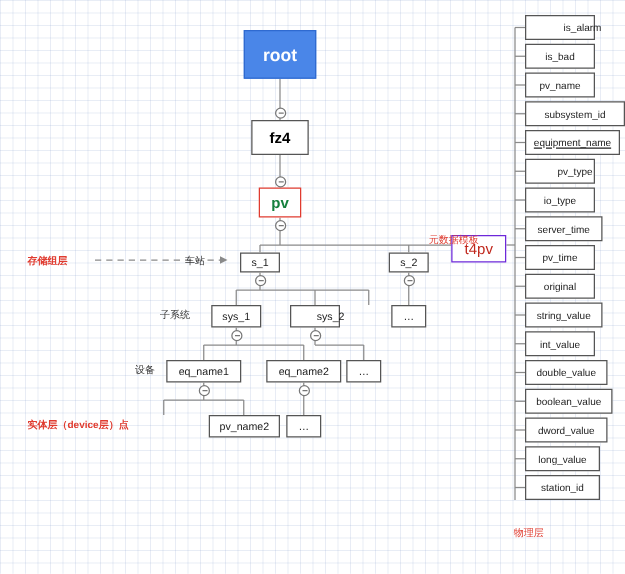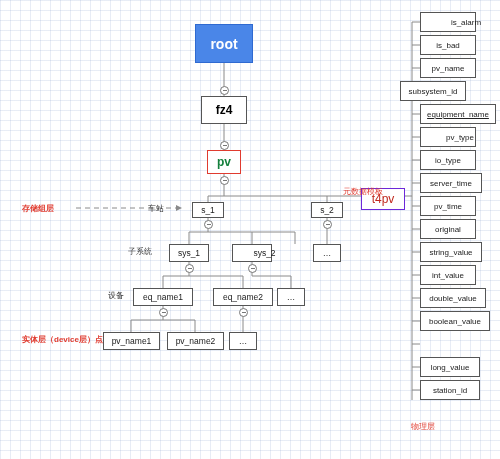--- a/index.html
+++ b/index.html
@@ -154,38 +154,38 @@
   <div class="minus" style="left:185px;top:264px;"></div>
   <div class="minus" style="left:248px;top:264px;"></div>
 
   <div class="node small" style="left:133px;top:288px;width:60px;height:18px;">eq_name1</div>
   <div class="node small" style="left:213px;top:288px;width:60px;height:18px;">eq_name2</div>
   <div class="node small" style="left:277px;top:288px;width:28px;height:18px;">…</div>
 
   <div class="minus" style="left:159px;top:308px;"></div>
   <div class="minus" style="left:239px;top:308px;"></div>
 
-  <div class="node small" style="left:103px;top:332px;width:57px;height:18px;">pv_name1</div>
   <div class="node small" style="left:167px;top:332px;width:57px;height:18px;">pv_name2</div>
   <div class="node small" style="left:229px;top:332px;width:28px;height:18px;">…</div>
 
   <div class="node attr" style="left:420px;top:12px;width:56px;height:20px;padding-left:36px;">is_alarm</div>
   <div class="node attr" style="left:420px;top:35px;width:56px;height:20px;">is_bad</div>
   <div class="node attr" style="left:420px;top:58px;width:56px;height:20px;">pv_name</div>
-  <div class="node attr" style="left:400px;top:81px;width:66px;height:20px;">subsystem_id</div>
+  <div class="node attr" style="left:420px;top:81px;width:80px;height:20px;">subsystem_id</div>
   <div class="node attr" style="left:420px;top:104px;width:76px;height:20px;text-decoration:underline;">equipment_name</div>
   <div class="node attr" style="left:420px;top:127px;width:56px;height:20px;padding-left:24px;">pv_type</div>
   <div class="node attr" style="left:420px;top:150px;width:56px;height:20px;">io_type</div>
   <div class="node attr" style="left:420px;top:173px;width:62px;height:20px;">server_time</div>
   <div class="node attr" style="left:420px;top:196px;width:56px;height:20px;">pv_time</div>
   <div class="node attr" style="left:420px;top:219px;width:56px;height:20px;">original</div>
   <div class="node attr" style="left:420px;top:242px;width:62px;height:20px;">string_value</div>
   <div class="node attr" style="left:420px;top:265px;width:56px;height:20px;">int_value</div>
   <div class="node attr" style="left:420px;top:288px;width:66px;height:20px;">double_value</div>
   <div class="node attr" style="left:420px;top:311px;width:70px;height:20px;">boolean_value</div>
+  <div class="node attr" style="left:420px;top:334px;width:66px;height:20px;">dword_value</div>
   <div class="node attr" style="left:420px;top:357px;width:60px;height:20px;">long_value</div>
   <div class="node attr" style="left:420px;top:380px;width:60px;height:20px;">station_id</div>
 
   <div class="label" style="left:148px;top:203px;">车站</div>
   <div class="label" style="left:128px;top:246px;">子系统</div>
   <div class="label" style="left:108px;top:290px;">设备</div>
 
   <div class="label red" style="left:22px;top:203px;">存储组层</div>
   <div class="label red" style="left:22px;top:334px;">实体层（device层）点</div>
   <div class="label redplain" style="left:343px;top:186px;">元数据模板</div>

